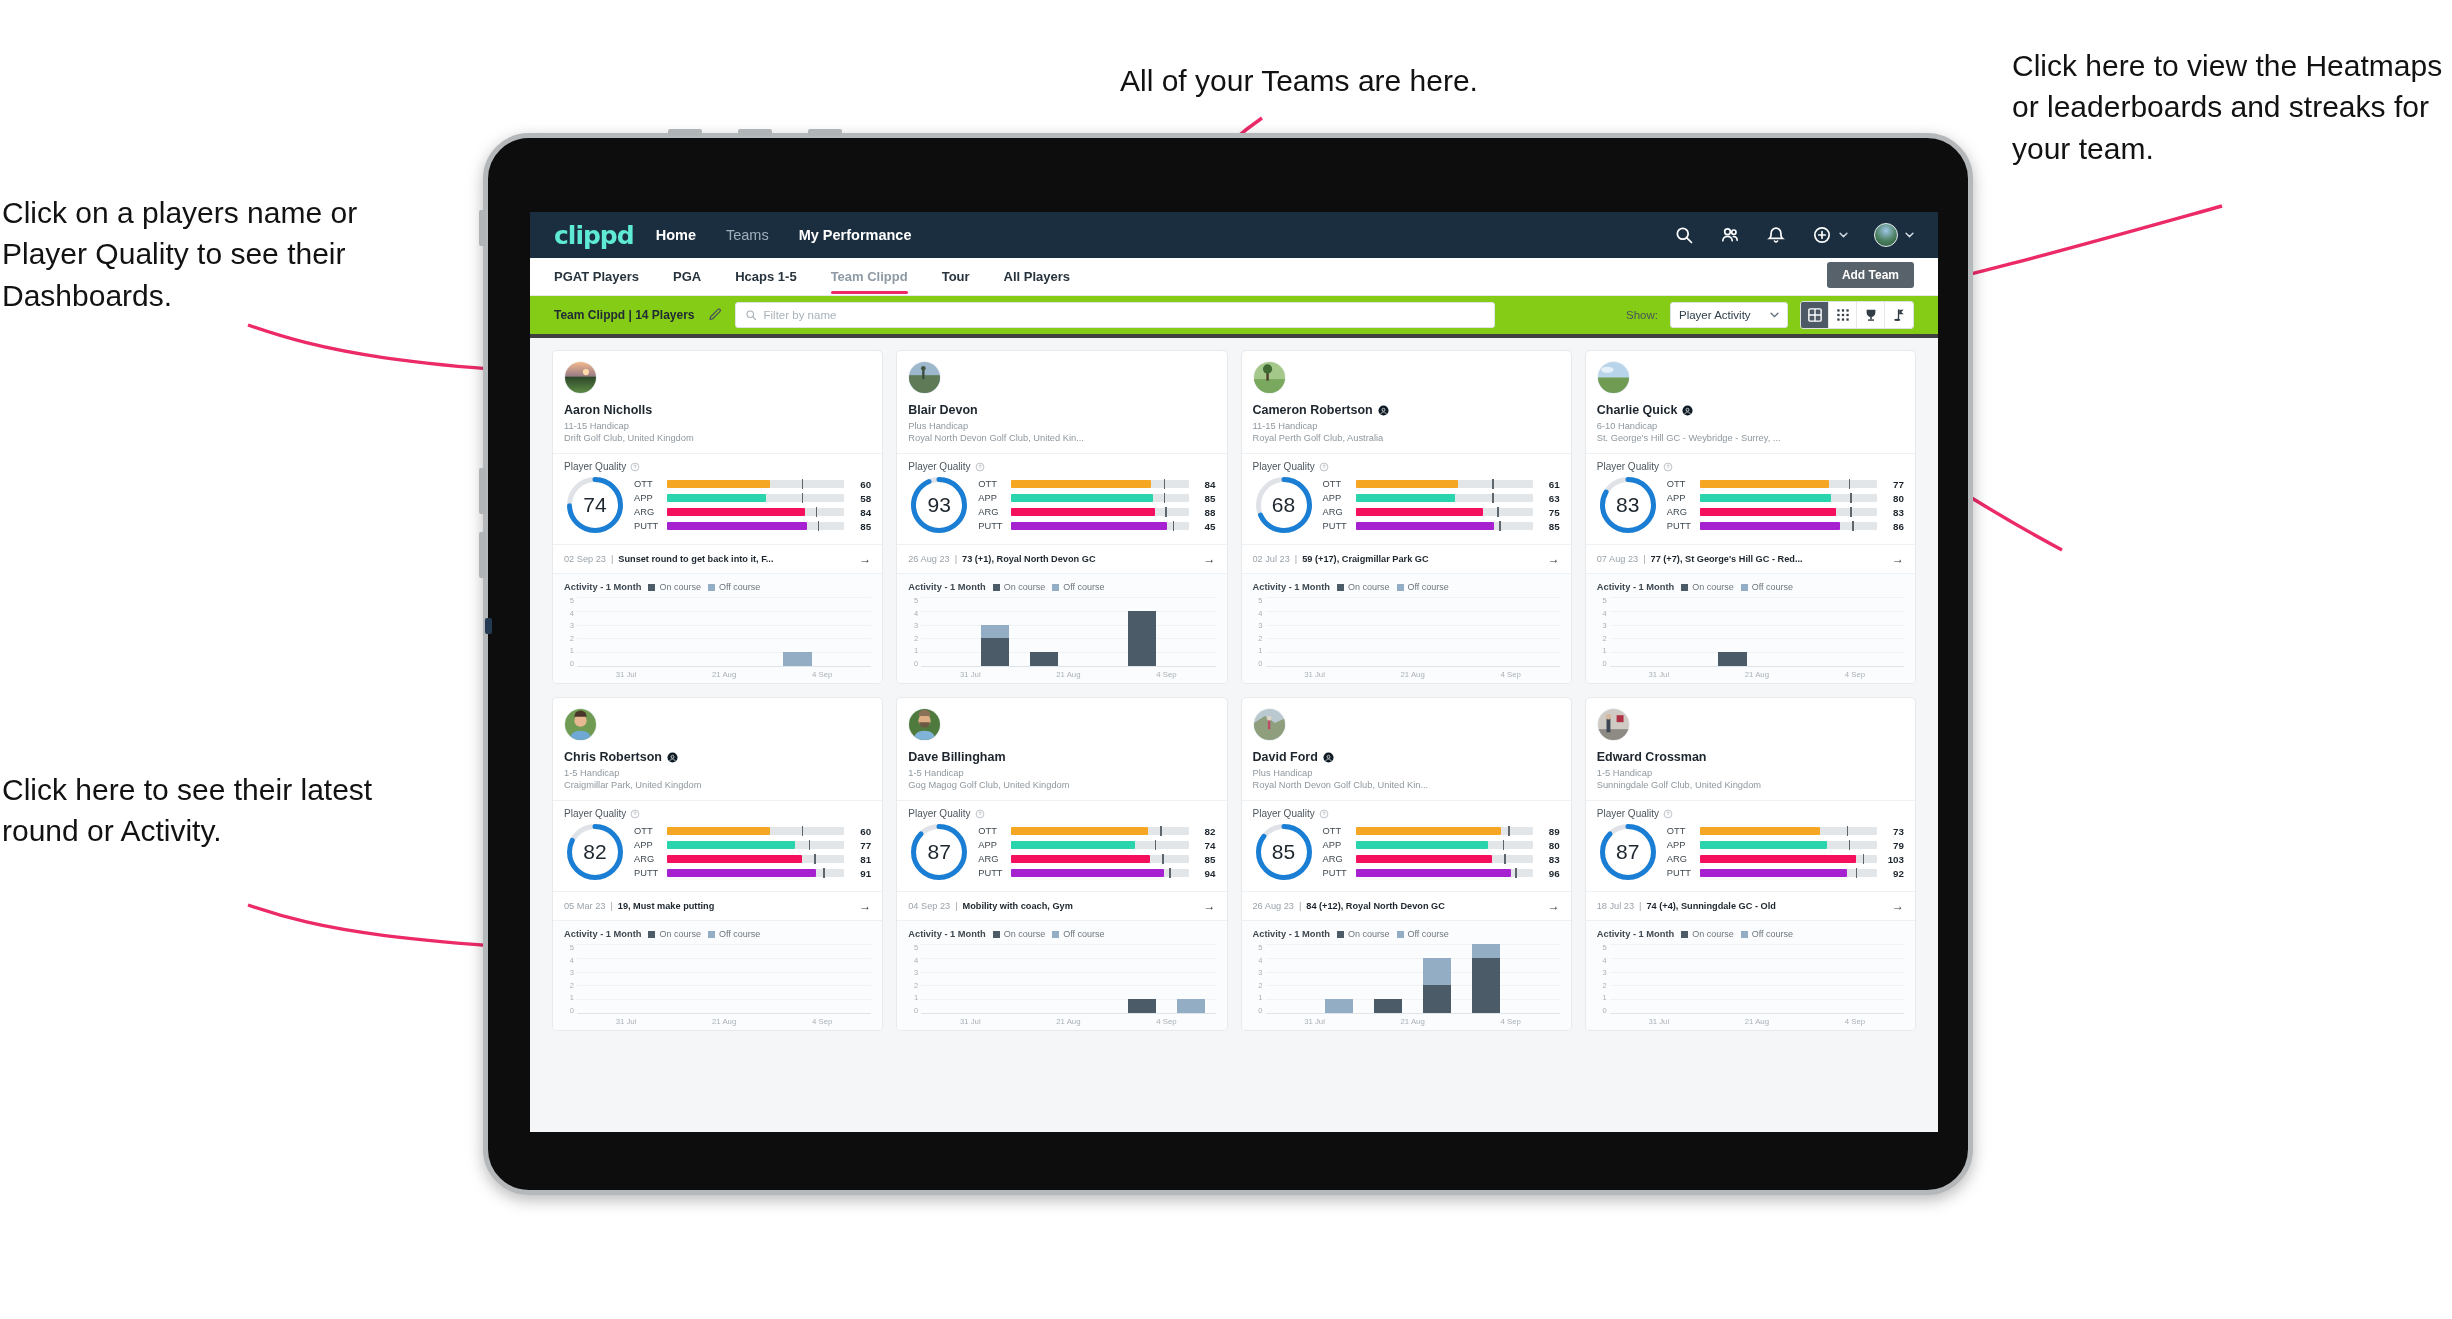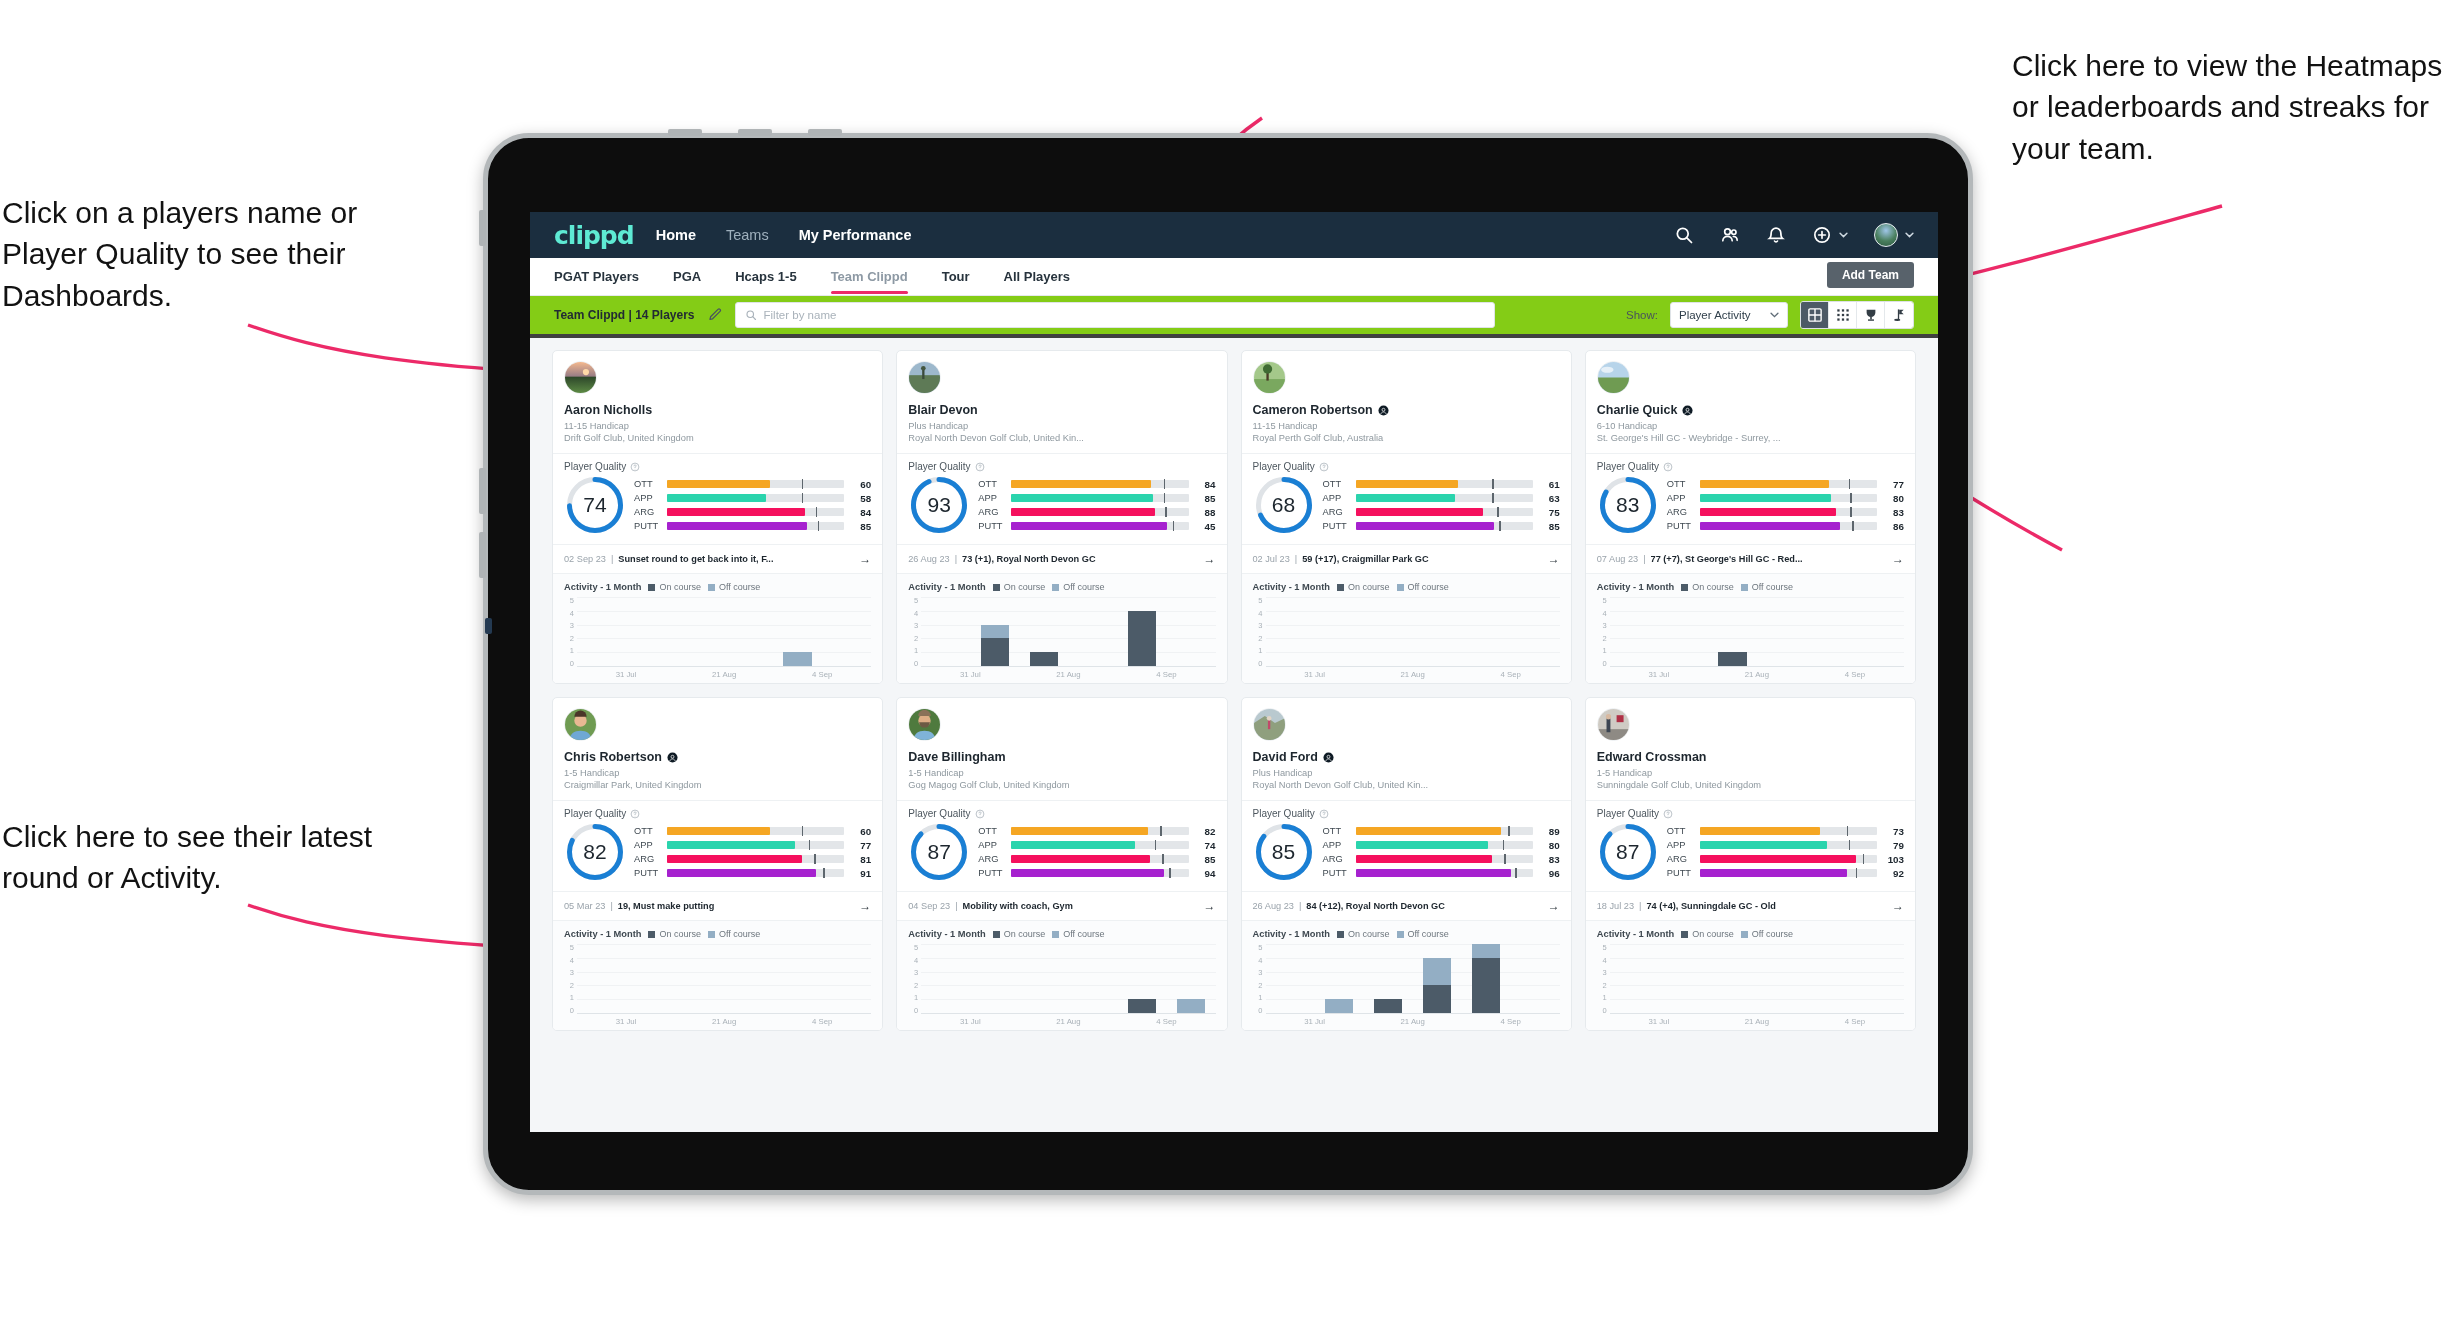--- a/index.html
+++ b/index.html
@@ -14,21 +14,21 @@
   
   .anno {
     position: absolute;
     font-size: 30px;
     line-height: 1.38;
     color: #121212;
     font-family: "Liberation Sans", sans-serif;
     white-space: pre-line;
   }
   .anno-tl { left: 2px;   top: 192px; width: 420px; }
-  .anno-bl { left: 2px;   top: 816px; width: 450px; }
+  .anno-bl { left: 2px;   top: 769px; width: 450px; }
   .anno-top{ left: 1120px;top: 60px;  width: 430px; }
   .anno-tr { left: 2012px;top: 45px;  width: 440px; }
   .anno-rr { left: 2012px;top: 575px; width: 440px; }
 
   .arrow { position: absolute; overflow: visible; pointer-events: none; }
 
   
   .tablet {
     position: absolute; left: 483px; top: 133px;
     width: 1490px; height: 1062px;
@@ -199,20 +199,21 @@
   .xaxis { display:flex; padding-left:13px; margin-top:3px; }
   .xl { flex:1; text-align:center; font-size:7.8px; color:#a9b1b8; }
 </style>
 </head>
 <body>
 
 <div class="stage">
 
   <div class="anno anno-tl">Click on a players name or Player Quality to see their Dashboards.</div>
   <div class="anno anno-bl">Click here to see their latest round or Activity.</div>
+  <div class="anno anno-top">All of your Teams are here.</div>
   <div class="anno anno-tr">Click here to view the Heatmaps or leaderboards and streaks for your team.</div>
 
   <svg class="arrow" style="left:0;top:0;width:2452px;height:1319px;">
     <defs>
       <marker id="ah" markerWidth="7" markerHeight="7" refX="5.6" refY="3" orient="auto">
         <path d="M0,0 L6.4,3 L0,6 Z" fill="#ec2a68"></path>
       </marker>
     </defs>
     <path d="M248,325 C320,350 400,370 672,378" stroke="#ec2a68" stroke-width="3.4" fill="none" marker-end="url(#ah)"></path>
     <path d="M248,905 C320,930 400,945 672,955" stroke="#ec2a68" stroke-width="3.4" fill="none" marker-end="url(#ah)"></path>

